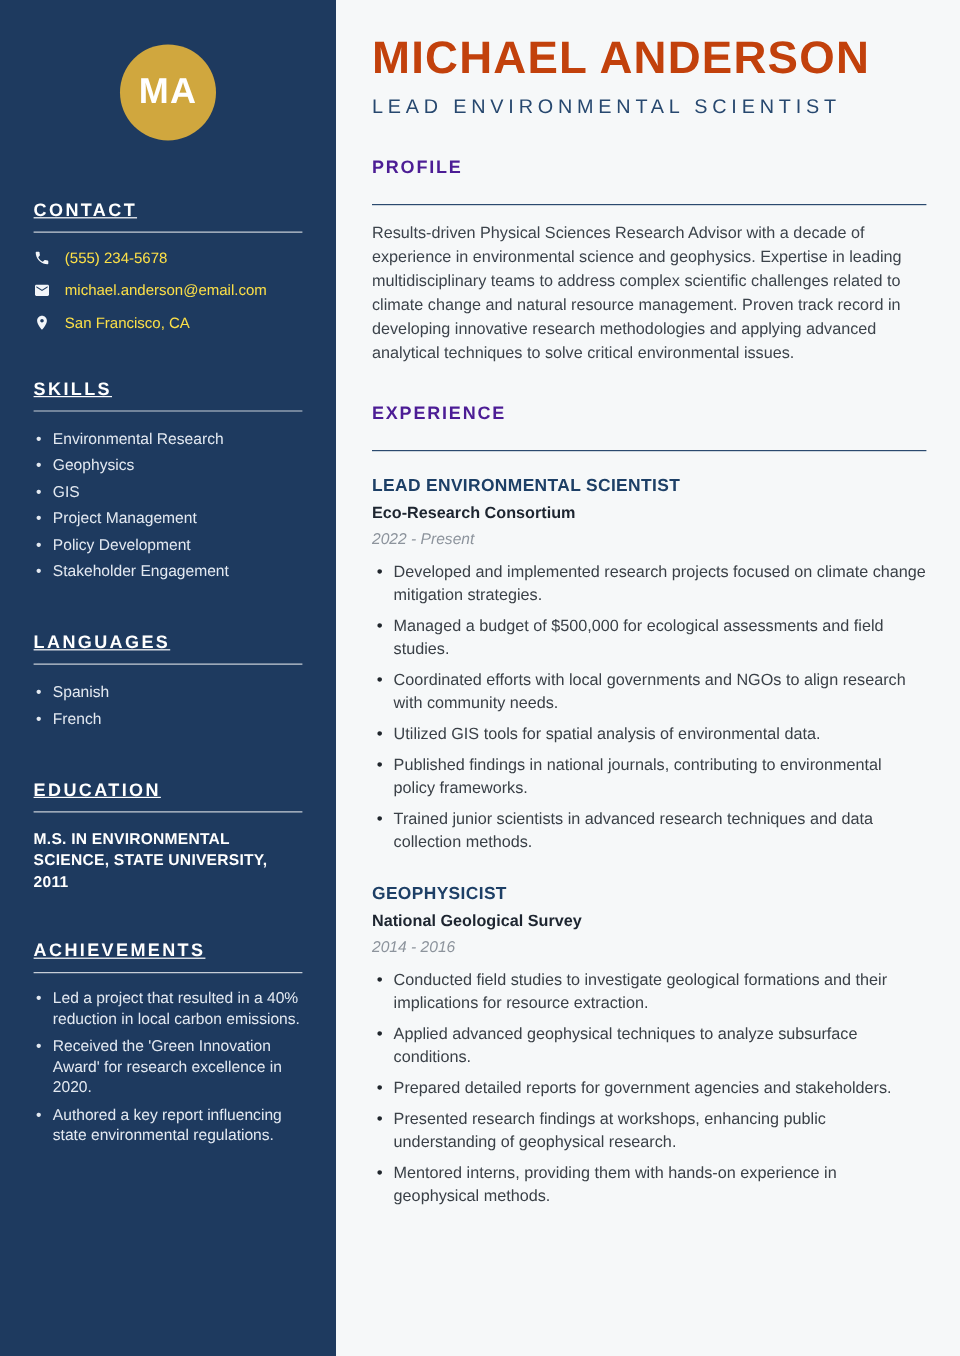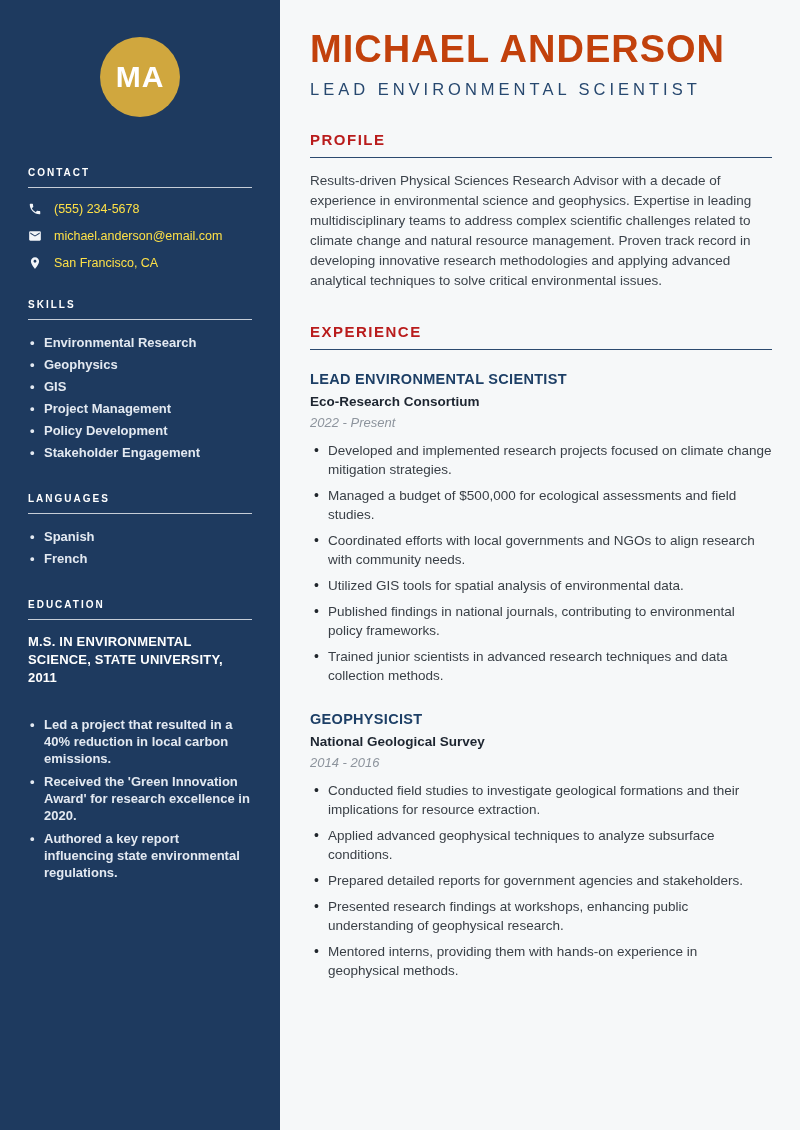--- a/index.html
+++ b/index.html
@@ -20,41 +20,42 @@
     color: #e3e9f1;
     padding: 37px 28px 30px 28px;
   }
   .avatar-wrap { display: flex; justify-content: center; }
   .avatar {
     width: 80px; height: 80px; border-radius: 50%;
     background: #d0a73e;
     display: flex; align-items: center; justify-content: center;
     color: #ffffff; font-size: 30px; font-weight: bold; letter-spacing: 1px;
   }
-  .side-section { margin-top: 29px; }
+  .side-section { margin-top: 40px; }
   .side-section.first { margin-top: 50px; }
   .side-heading {
-    color: #ffffff; font-size: 10px; font-weight: bold;
+    color: #ffffff; font-size: 15px; font-weight: bold;
     letter-spacing: 2px;
     padding-bottom: 9px;
     border-bottom: 1px solid rgba(255,255,255,0.75);
+    text-decoration: underline;
   }
   .contact-list { margin-top: 14px; }
   .contact-row {
     display: flex; align-items: center;
     margin-bottom: 13px;
     font-size: 12.5px; color: #fde047;
   }
   .contact-row .cicon { width: 14px; height: 14px; margin-right: 12px; flex: 0 0 14px; display: inline-flex; }
   .contact-row .cicon svg { width: 14px; height: 14px; fill: #f2f5f9; }
 
   ul.side-list { list-style: none; margin-top: 12px; }
   ul.side-list li {
     position: relative; padding-left: 16px;
-    font-size: 13px; line-height: 22px; color: #e3e9f1; font-weight: bold;
+    font-size: 13px; line-height: 22px; color: #e3e9f1;
   }
   ul.side-list li::before {
     content: "•"; position: absolute; left: 2px; color: #e3e9f1;
   }
   ul.side-list.spaced li { line-height: 17px; margin-bottom: 6px; }
 
   .degree {
     margin-top: 13px; color: #ffffff;
     font-size: 13px; font-weight: bold; line-height: 18px;
     letter-spacing: 0.2px;
@@ -69,23 +70,23 @@
     color: #c2410c; font-size: 38px; font-weight: 800;
     letter-spacing: 1px; line-height: 1.05;
   }
   .job-subtitle {
     margin-top: 10px;
     color: #27486f; font-size: 16.5px; font-weight: 500;
     letter-spacing: 4px;
   }
   .main-section { margin-top: 32px; }
   .main-heading {
-    color: #b91c1c; font-size: 15px; font-weight: bold;
+    color: #4c1d95; font-size: 15px; font-weight: bold;
     letter-spacing: 1.5px;
-    padding-bottom: 9px;
+    padding-bottom: 22px;
     border-bottom: 1.5px solid #2b4a6f;
   }
   .profile-text {
     margin-top: 13px;
     font-size: 13.5px; line-height: 20px; color: #3c434b;
   }
   .job { margin-top: 21px; }
   .job + .job { margin-top: 26px; }
   .job-title { color: #1d3f66; font-size: 14.5px; font-weight: bold; letter-spacing: 0.3px; }
   .job-company { margin-top: 7px; color: #1d2530; font-size: 13.5px; font-weight: bold; }
@@ -162,20 +163,21 @@
           <li>French</li>
         </ul>
     </div>
 
     <div class="side-section">
       <div class="side-heading">EDUCATION</div>
       <div class="degree">M.S. IN ENVIRONMENTAL SCIENCE, STATE UNIVERSITY, 2011</div>
     </div>
 
     <div class="side-section">
+      <div class="side-heading">ACHIEVEMENTS</div>
       <ul class="side-list spaced">
           <li>Led a project that resulted in a 40% reduction in local carbon emissions.</li>
           <li>Received the 'Green Innovation Award' for research excellence in 2020.</li>
           <li>Authored a key report influencing state environmental regulations.</li>
         </ul>
     </div>
 
   </aside>
 
   <main class="main">

